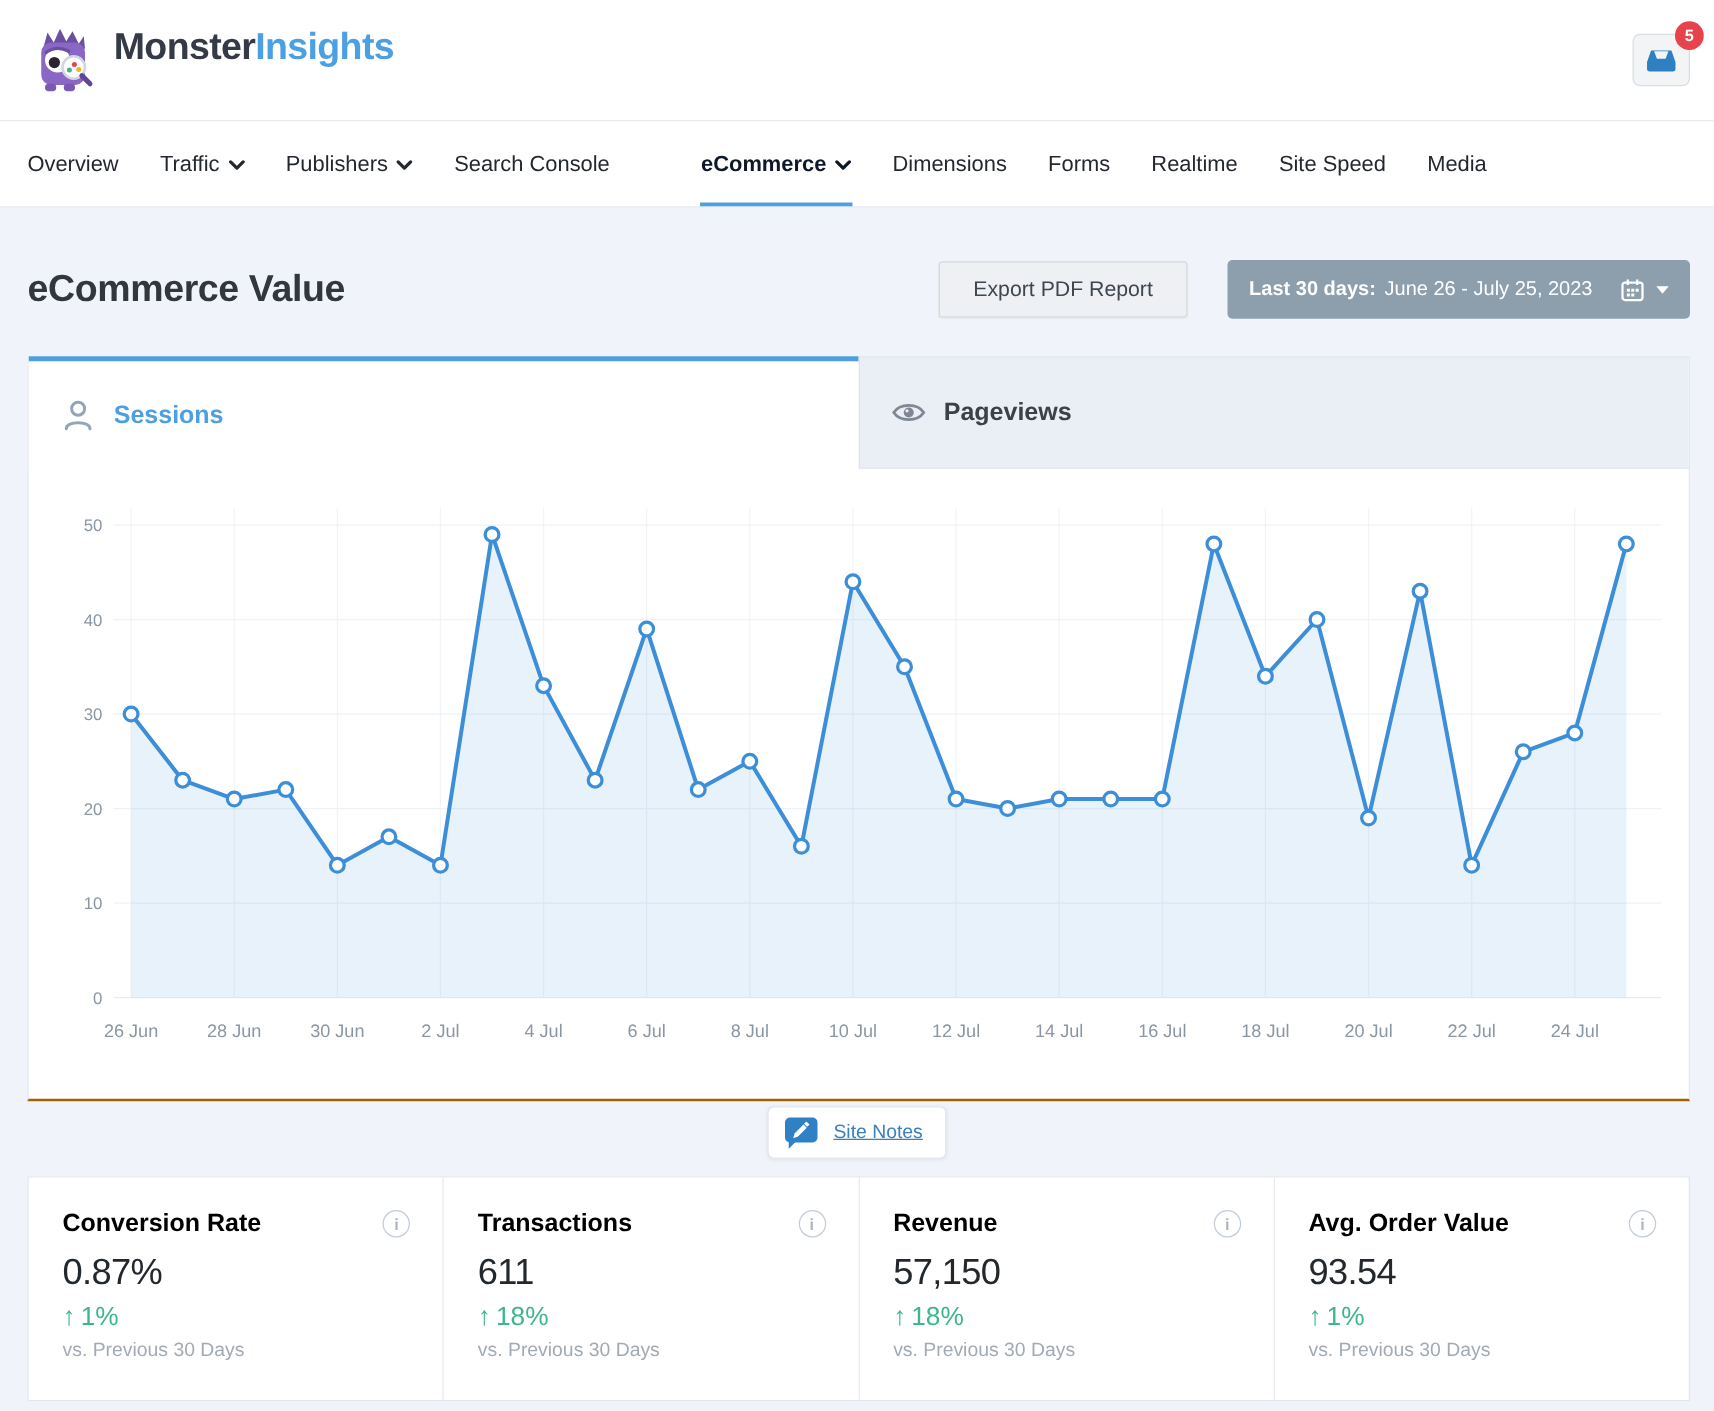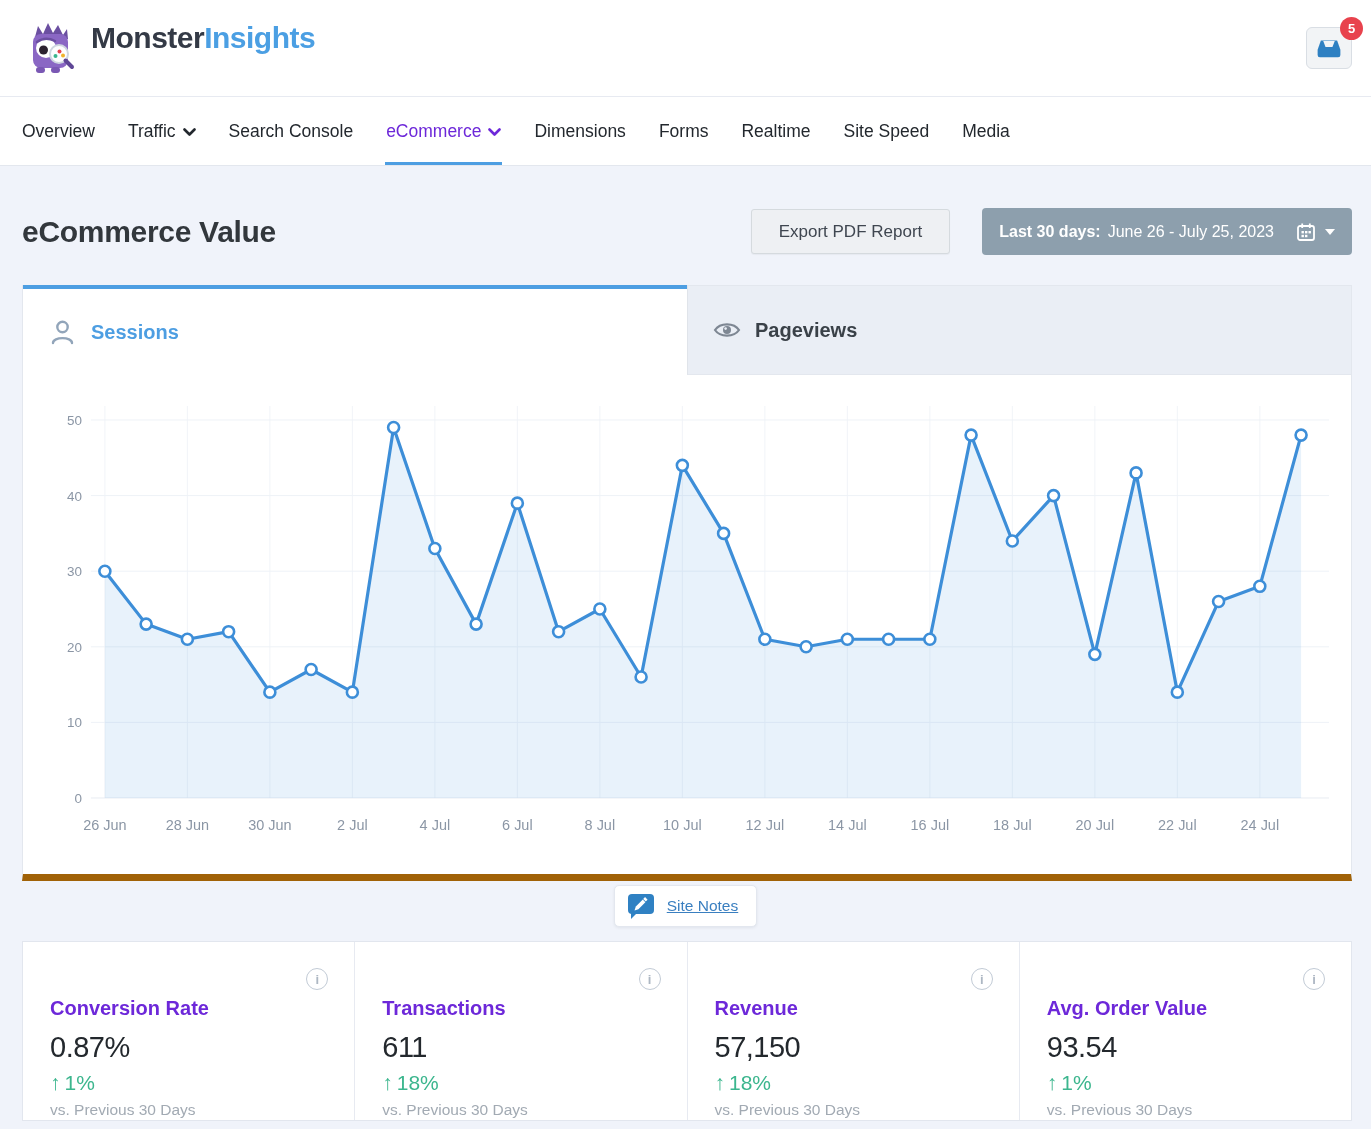--- a/index.html
+++ b/index.html
@@ -13,53 +13,53 @@
   .brand-text .b1 { color:#343a46; }
   .brand-text .b2 { color:#4b9fe3; }
   .notif-wrap { margin-left:auto; position:relative; }
   .notif-btn { width:46px; height:42px; background:#f2f4f6; border:1px solid #d9dee4; border-radius:6px; display:flex; align-items:center; justify-content:center; cursor:pointer; }
   .notif-badge { position:absolute; top:-10px; right:-11px; width:23px; height:23px; border-radius:50%; background:#e8424d; color:#fff; font-size:13px; font-weight:bold; display:flex; align-items:center; justify-content:center; }
 
   
   .nav { height:69px; background:#ffffff; border-bottom:1px solid #e3e7ee; display:flex; align-items:stretch; padding:0 21px; }
   .nav-item { display:flex; align-items:center; gap:7px; padding:0 1px; margin-right:31px; font-size:17.5px; color:#23282e; cursor:pointer; position:relative; white-space:nowrap; }
   .nav-item .chev { display:flex; margin-top:3px; }
-  .nav-item.active { color:#6d28d9; font-weight:normal; }
+  .nav-item.active { color:#0f172a; font-weight:bold;margin-left:40px; }
   .nav-item.active::after { content:""; position:absolute; left:0; right:0; bottom:0; height:3px; background:#4d9ee2; }
 
   
   .toolbar { margin:42px 19px 0 22px; display:flex; align-items:center; height:47px; }
   .page-title { font-size:30px; font-weight:bold; color:#32373c; letter-spacing:-0.3px; }
   .export-btn { margin-left:auto; height:45px; padding:0 27px; background:#eef0f3; border:1px solid #d5dade; border-radius:3px; font-size:17px; color:#3f4650; cursor:pointer; box-shadow:0 1px 1px rgba(0,0,0,0.04); font-family:"Liberation Sans", sans-serif; }
   .date-bar { margin-left:32px; height:47px; background:#8d9fad; border-radius:4px; display:flex; align-items:center; padding:15px 17px; color:#ffffff; font-size:16px; cursor:pointer; }
   .date-bar .dr-label { font-weight:bold; }
   .date-bar .dr-value { margin-left:7px; }
   .date-bar .cal { margin-left:22px; display:flex; }
   .date-caret { margin-left:9px; width:0; height:0; border-left:5px solid transparent; border-right:5px solid transparent; border-top:6px solid #ffffff; }
 
   
-  .chart-card { margin:30px 19px 0 22px; background:#ffffff; border-left:1px solid #e3e7ee; border-right:1px solid #e3e7ee; border-bottom:7px solid #a16207; height:596px; }
+  .chart-card { margin:30px 19px 0 22px; background:#ffffff; border-left:1px solid #e3e7ee; border-right:1px solid #e3e7ee; border-bottom:2px solid #a16207; height:596px; }
   .tabs { display:flex; height:90px; }
   .tab { display:flex; align-items:center; cursor:pointer; }
   .tab-sessions { width:664px; background:#ffffff; border-top:4px solid #4d9ee2; padding-left:26px; gap:15px; }
   .tab-sessions .tab-label { color:#4d9ee2; font-size:20px; font-weight:bold; }
   .tab-pageviews { flex:1; background:#eaeef5; border-top:1px solid #e3e7ee; border-bottom:1px solid #e3e7ee; border-left:1px solid #e0e4ea; padding-left:25px; gap:14px; }
   .tab-pageviews .tab-label { color:#3a4148; font-size:20px; font-weight:bold; }
   .chart-body { height:506px; }
 
   
   .site-notes { margin:4px auto 0; width:fit-content; height:42px; background:#ffffff; border:1px solid #e3e7ef; border-radius:5px; box-shadow:0 1px 3px rgba(40,50,70,0.08); display:flex; align-items:center; gap:11px; padding:0 18px 0 11px; cursor:pointer; position:relative; }
   .site-notes-label { color:#3a7fc0; font-size:15.5px; text-decoration:underline; }
 
   
   .cards { margin:14px 19px 0 22px; display:flex; background:#ffffff; border:1px solid #e2e6ee; height:180px; }
   .card { flex:1; padding:26px 26px 0 27px; }
   .card + .card { border-left:1px solid #e7eaf1; }
   .card-top { display:flex; align-items:flex-start; }
-  .card-title { font-size:20px; font-weight:bold; color:#6d28d9;margin-top:29px; }
+  .card-title { font-size:20px; font-weight:bold; color:#000000; }
   .info-icon { margin-left:auto; width:22px; height:22px; border:1.5px solid #c2cbd6; border-radius:50%; color:#adb7c3; font-size:13px; font-weight:bold; display:flex; align-items:center; justify-content:center; font-style:normal; cursor:pointer; }
   .card-value { margin-top:11px; font-size:29px; font-weight:400; color:#23282d; letter-spacing:-0.5px; }
   .card-change { margin-top:7px; font-size:21px; color:#3cb68e; }
   .card-change .arrow { font-weight:bold; margin-right:4px; }
   .card-compare { margin-top:6px; font-size:15.5px; color:#a2aab3; }
 </style>
 </head>
 <body>
 
 <div class="page">
@@ -92,20 +92,28 @@
       <div class="notif-badge">5</div>
     </div>
   </div>
 
   <div class="nav">
     <div class="nav-item">
         <span>Overview</span>
       </div>
     <div class="nav-item">
         <span>Traffic</span>
+        <span class="chev">
+          <svg width="13" height="9" viewBox="0 0 13 9">
+            <path d="M1.5 1.5 L6.5 6.5 L11.5 1.5" stroke="currentColor" stroke-width="2.6" fill="none" stroke-linecap="round" stroke-linejoin="round"></path>
+          </svg>
+        </span>
+      </div>
+    <div class="nav-item">
+        <span>Publishers</span>
         <span class="chev">
           <svg width="13" height="9" viewBox="0 0 13 9">
             <path d="M1.5 1.5 L6.5 6.5 L11.5 1.5" stroke="currentColor" stroke-width="2.6" fill="none" stroke-linecap="round" stroke-linejoin="round"></path>
           </svg>
         </span>
       </div>
     <div class="nav-item">
         <span>Search Console</span>
       </div>
     <div class="nav-item active">

